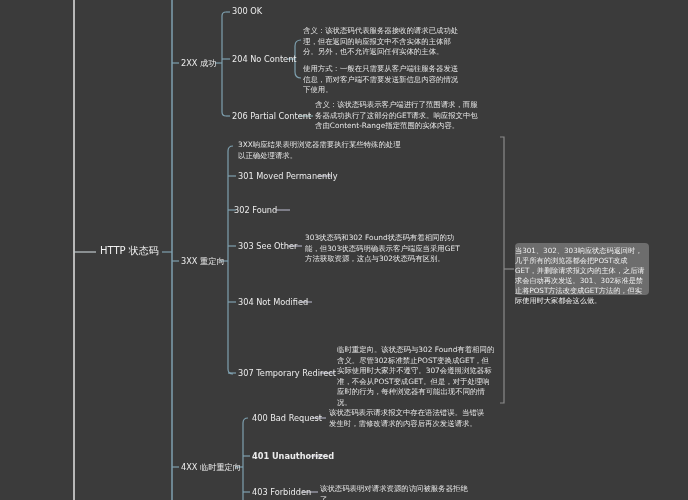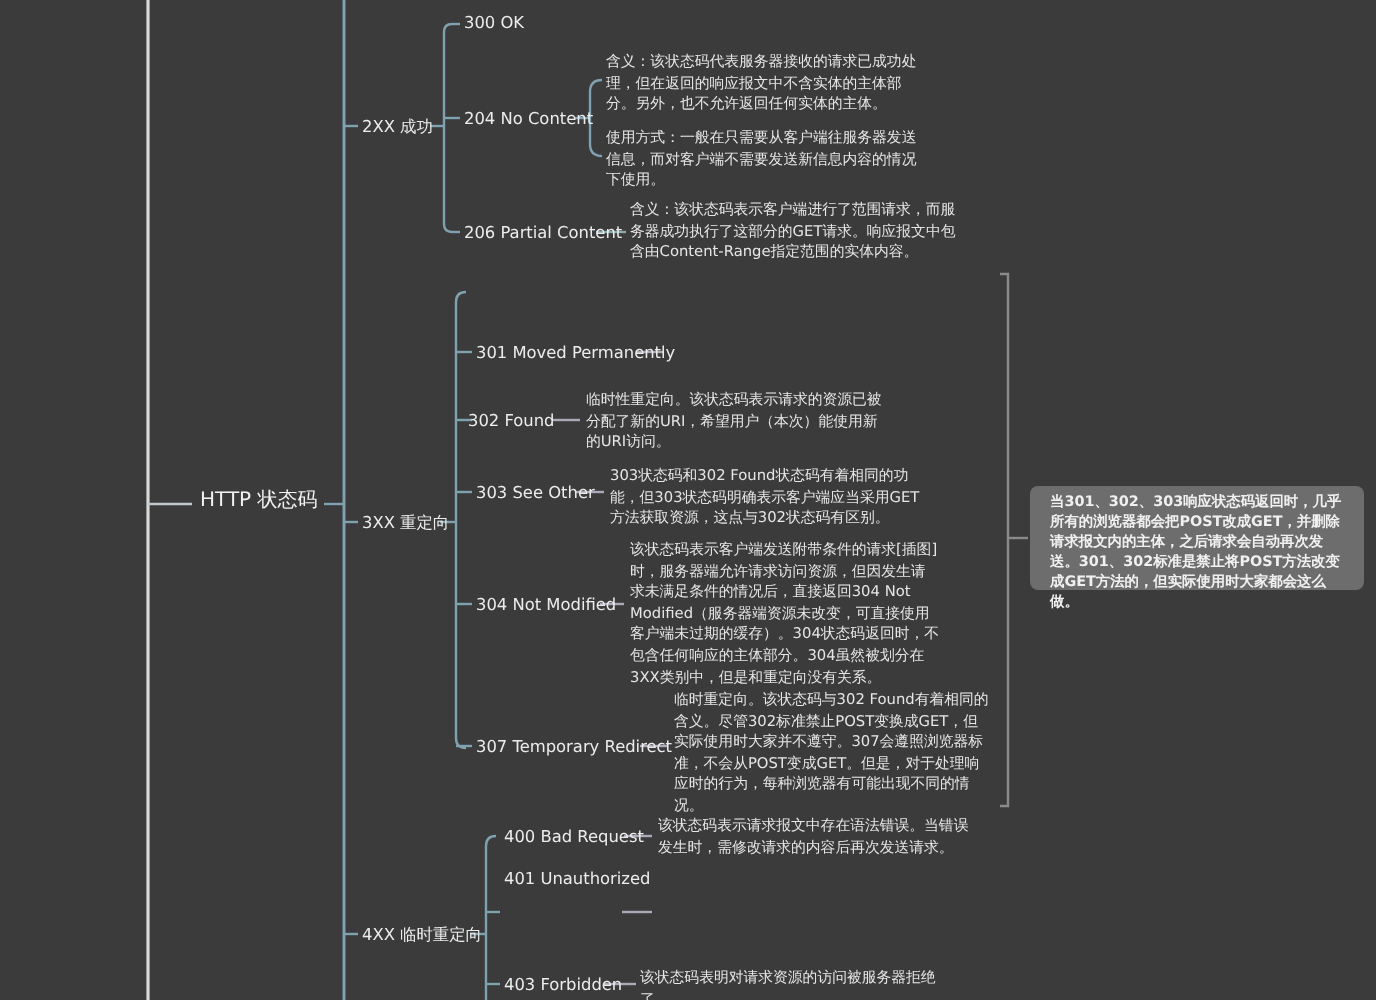--- a/index.html
+++ b/index.html
@@ -13,23 +13,23 @@
   .canvas { position:absolute; left:0; top:0; width:688px; height:500px; }
   svg.lines { position:absolute; left:0; top:0; }
   .node {
     position:absolute; font-size:8.2px; line-height:11px; color:#ececec; white-space:nowrap;
   }
   .node.root { font-size:10px; color:#f2f2f2; }
   .desc {
     position:absolute; font-size:7.4px; line-height:10.6px; color:#e6e6e6; white-space:normal;
   }
   .summary {
-    position:absolute; left:515px; top:243px; width:167px; height:52px;
-    background:#6d6d6d; border-radius:4px; padding:3px 10px; box-sizing:border-box;
-    font-size:7.2px; line-height:10px; color:#f0f0f0;font-weight:bold;
+    position:absolute; left:515px; top:243px; width:134px; height:52px;
+    background:#6d6d6d; border-radius:4px; padding:3px 0; box-sizing:border-box;
+    font-size:7.2px; line-height:10px; color:#f0f0f0;
   }
 </style>
 </head>
 <body>
 
 <div class="canvas">
 
   <svg class="lines" width="688" height="500">
     <g fill="none" stroke-width="1.2">
 
@@ -84,32 +84,31 @@
 
   <div class="node" style="left:181px; top:58px;">2XX 成功</div>
   <div class="node" style="left:232px; top:6px;">300 OK</div>
   <div class="node" style="left:232px; top:54px;">204 No Content</div>
   <div class="desc" style="left:303px; top:64px; width:162px;">使用方式：一般在只需要从客户端往服务器发送信息，而对客户端不需要发送新信息内容的情况下使用。</div>
   <div class="desc" style="left:303px; top:26px; width:162px;">含义：该状态码代表服务器接收的请求已成功处理，但在返回的响应报文中不含实体的主体部分。另外，也不允许返回任何实体的主体。</div>
   <div class="node" style="left:232px; top:111px;">206 Partial Content</div>
   <div class="desc" style="left:315px; top:100px; width:165px;">含义：该状态码表示客户端进行了范围请求，而服务器成功执行了这部分的GET请求。响应报文中包含由Content-Range指定范围的实体内容。</div>
 
   <div class="node" style="left:181px; top:256px;">3XX 重定向</div>
+  <div class="desc" style="left:238px; top:140px; width:168px;">3XX响应结果表明浏览器需要执行某些特殊的处理以正确处理请求。</div>
   <div class="node" style="left:238px; top:171px;">301 Moved Permanently</div>
   <div class="node" style="left:234px; top:205px;">302 Found</div>
-  <div class="desc" style="left:293px; top:195px; width:150px;">临时性重定向。该状态码表示请求的资源已被分配了新的URI，希望用户（本次）能使用新的URI访问。</div>
   <div class="node" style="left:238px; top:241px;">303 See Other</div>
   <div class="desc" style="left:305px; top:233px; width:155px;">303状态码和302 Found状态码有着相同的功能，但303状态码明确表示客户端应当采用GET方法获取资源，这点与302状态码有区别。</div>
   <div class="node" style="left:238px; top:297px;">304 Not Modified</div>
-  <div class="desc" style="left:315px; top:270px; width:155px;">该状态码表示客户端发送附带条件的请求[插图]时，服务器端允许请求访问资源，但因发生请求未满足条件的情况后，直接返回304 Not Modified（服务器端资源未改变，可直接使用客户端未过期的缓存）。304状态码返回时，不包含任何响应的主体部分。304虽然被划分在3XX类别中，但是和重定向没有关系。</div>
   <div class="node" style="left:238px; top:368px;">307 Temporary Redirect</div>
   <div class="desc" style="left:337px; top:345px; width:158px;">临时重定向。该状态码与302 Found有着相同的含义。尽管302标准禁止POST变换成GET，但实际使用时大家并不遵守。307会遵照浏览器标准，不会从POST变成GET。但是，对于处理响应时的行为，每种浏览器有可能出现不同的情况。</div>
 
   <div class="summary">当301、302、303响应状态码返回时，几乎所有的浏览器都会把POST改成GET，并删除请求报文内的主体，之后请求会自动再次发送。301、302标准是禁止将POST方法改变成GET方法的，但实际使用时大家都会这么做。</div>
 
   <div class="node" style="left:181px; top:462px;">4XX 临时重定向</div>
   <div class="node" style="left:252px; top:413px;">400 Bad Request</div>
   <div class="desc" style="left:329px; top:408px; width:158px;">该状态码表示请求报文中存在语法错误。当错误发生时，需修改请求的内容后再次发送请求。</div>
-  <div class="node" style="left:252px; top:434px;">401 Unauthorized</div>
+  <div class="node" style="left:252px; top:451px;font-weight:bold;">401 Unauthorized</div>
   <div class="node" style="left:252px; top:487px;">403 Forbidden</div>
   <div class="desc" style="left:320px; top:484px; width:150px;">该状态码表明对请求资源的访问被服务器拒绝了。</div>
 
 </div>
 
 </body></html>

